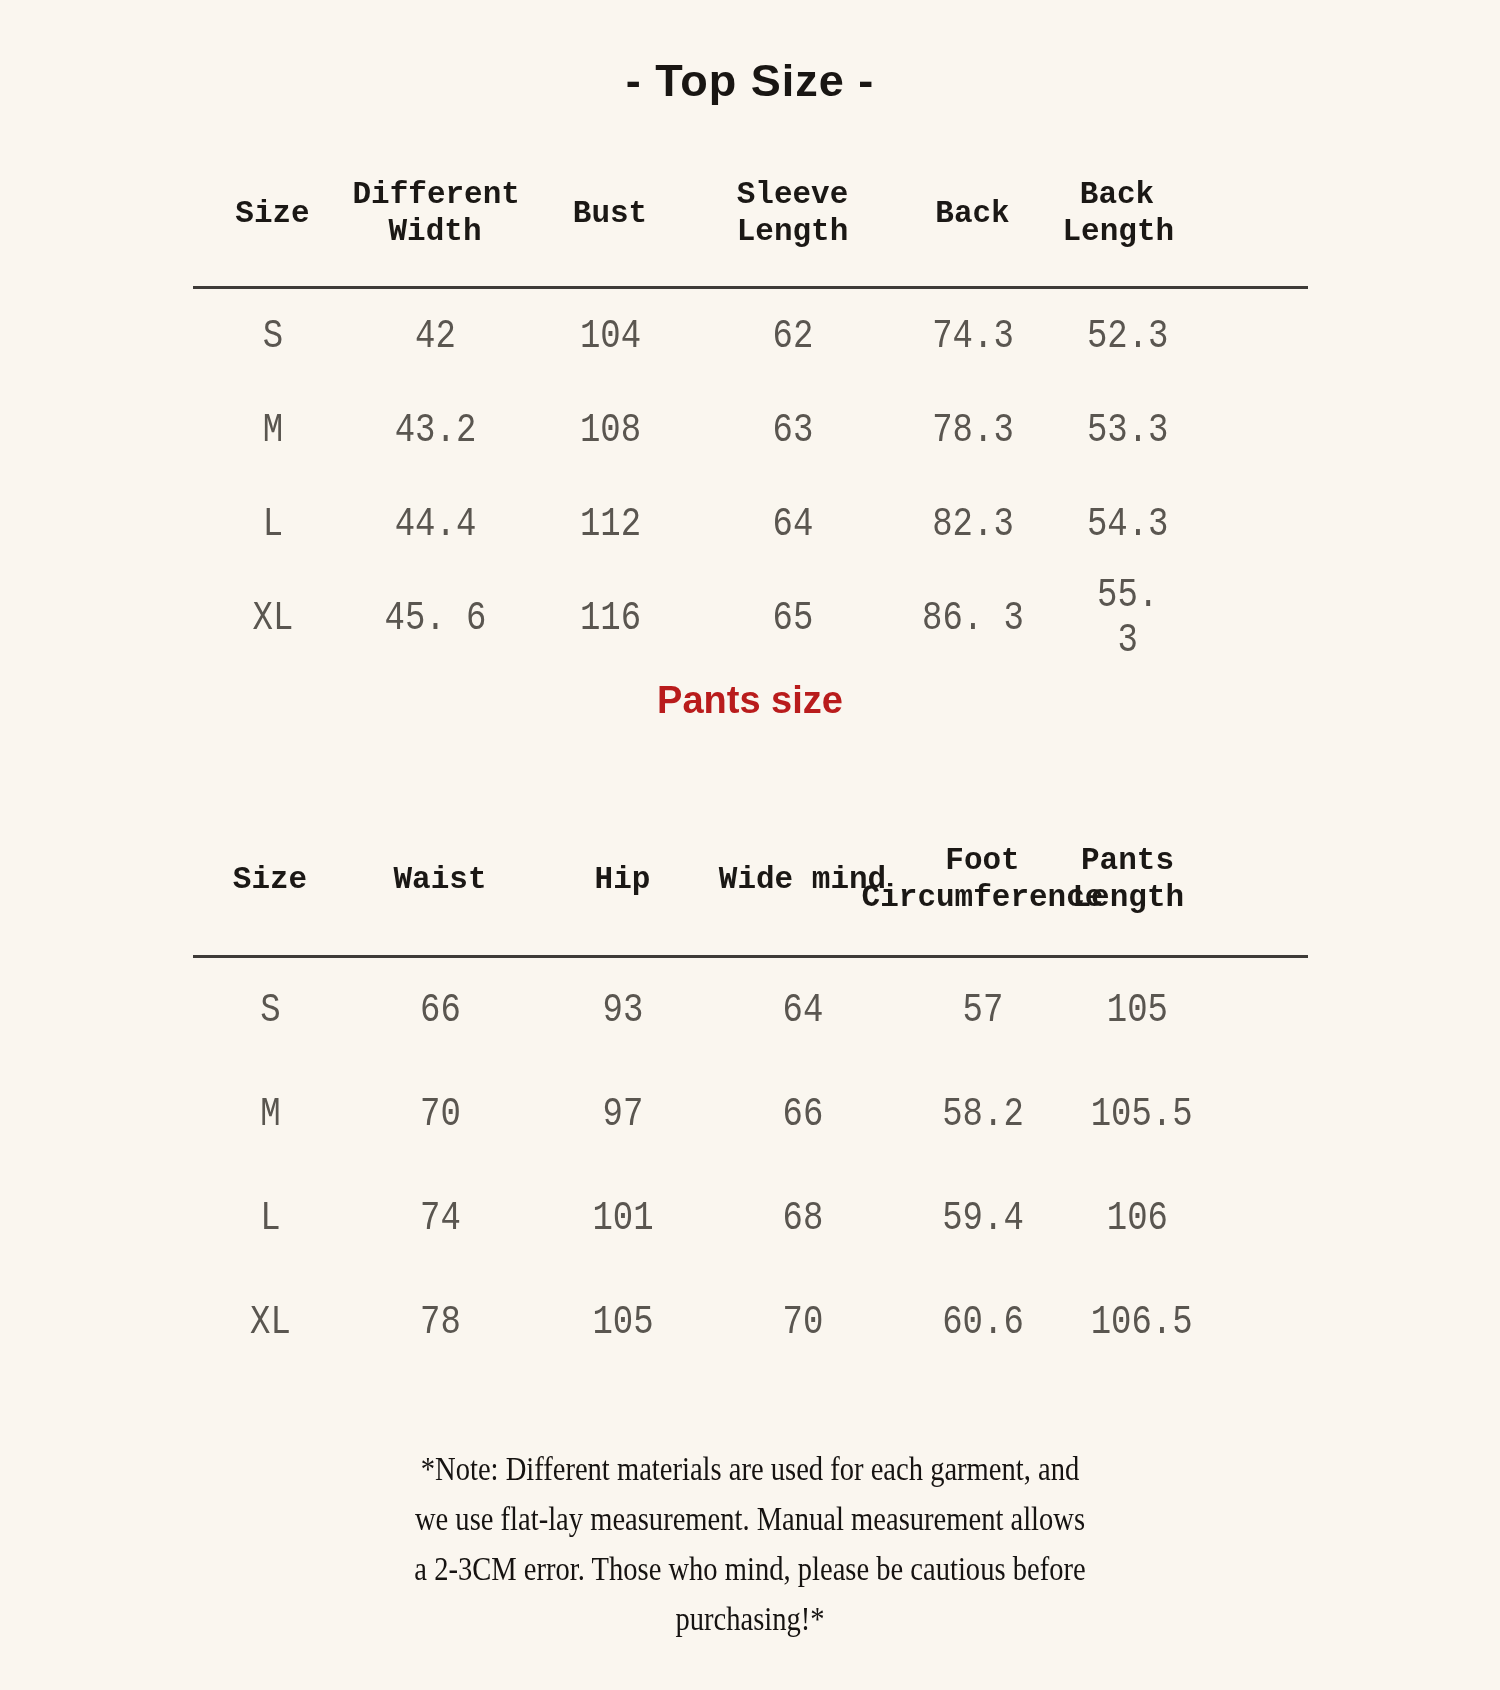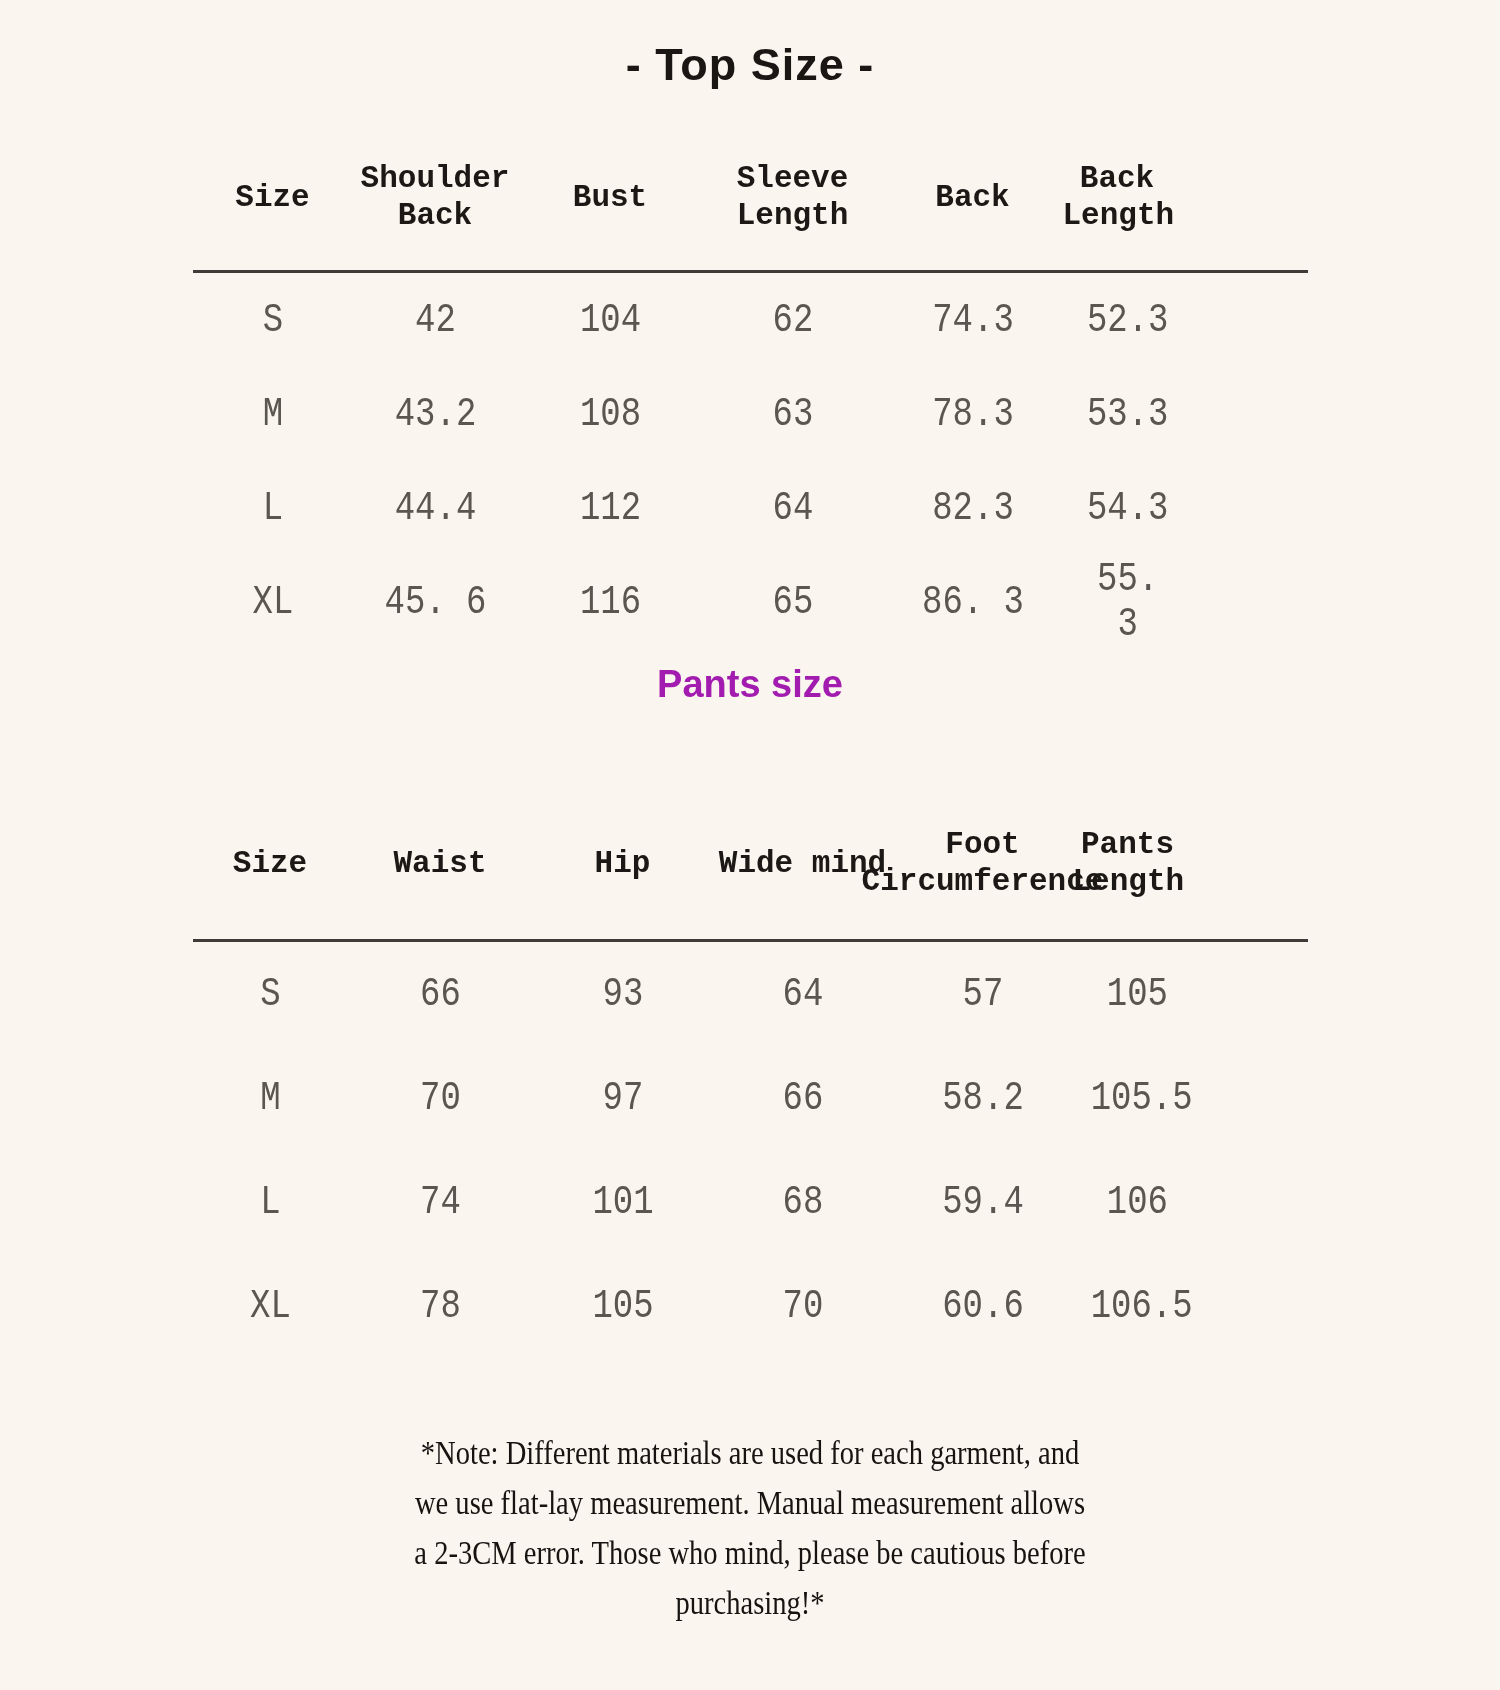--- a/index.html
+++ b/index.html
@@ -5,30 +5,30 @@
   html,body { margin:0; padding:0; }
   body {
     width:1500px; height:1690px;
     background:#faf6ef;
     font-family:"Liberation Sans", sans-serif;
     overflow:hidden;
   }
   .page { width:1500px; height:1690px; position:relative; }
 
   h1.title {
-    margin:0; padding-top:38px;
+    margin:0; padding-top:54px;
     text-align:center;
     font-size:45px; line-height:54px; font-weight:bold;
     color:#191613; letter-spacing:1px;
   }
   h2.subtitle {
     margin:12px 0 0 0;
     text-align:center;
     font-size:38px; line-height:46px; font-weight:bold;
-    color:#a21caf;
+    color:#b91c1c;
   }
 
   .table { width:1115px; margin:0 auto;font-family:Liberation Mono, monospace; }
   .grid { display:grid; }
   .t1 .grid { grid-template-columns:160px 165px 185px 180px 180px 245px; }
   .t2 .grid { grid-template-columns:155px 185px 180px 180px 180px 235px; }
 
   .thead { align-items:center; min-height:110px; }
   .t1 .thead { margin-top:50px; }
   .t2 .thead { margin-top:100px; min-height:112px; }
@@ -72,21 +72,21 @@
 </head>
 <body>
 
 <div class="page">
 
   <h1 class="title">- Top Size -</h1>
 
   <div class="table t1">
     <div class="grid thead">
       <div class="th">Size</div>
-      <div class="th">Shoulder Back</div>
+      <div class="th">Different Width</div>
       <div class="th">Bust</div>
       <div class="th">Sleeve Length</div>
       <div class="th">Back</div>
       <div class="th">Back Length</div>
     </div>
     <div class="rule"></div>
 
     <div class="grid tr">
       <div class="td">S</div>
       <div class="td">42</div>

